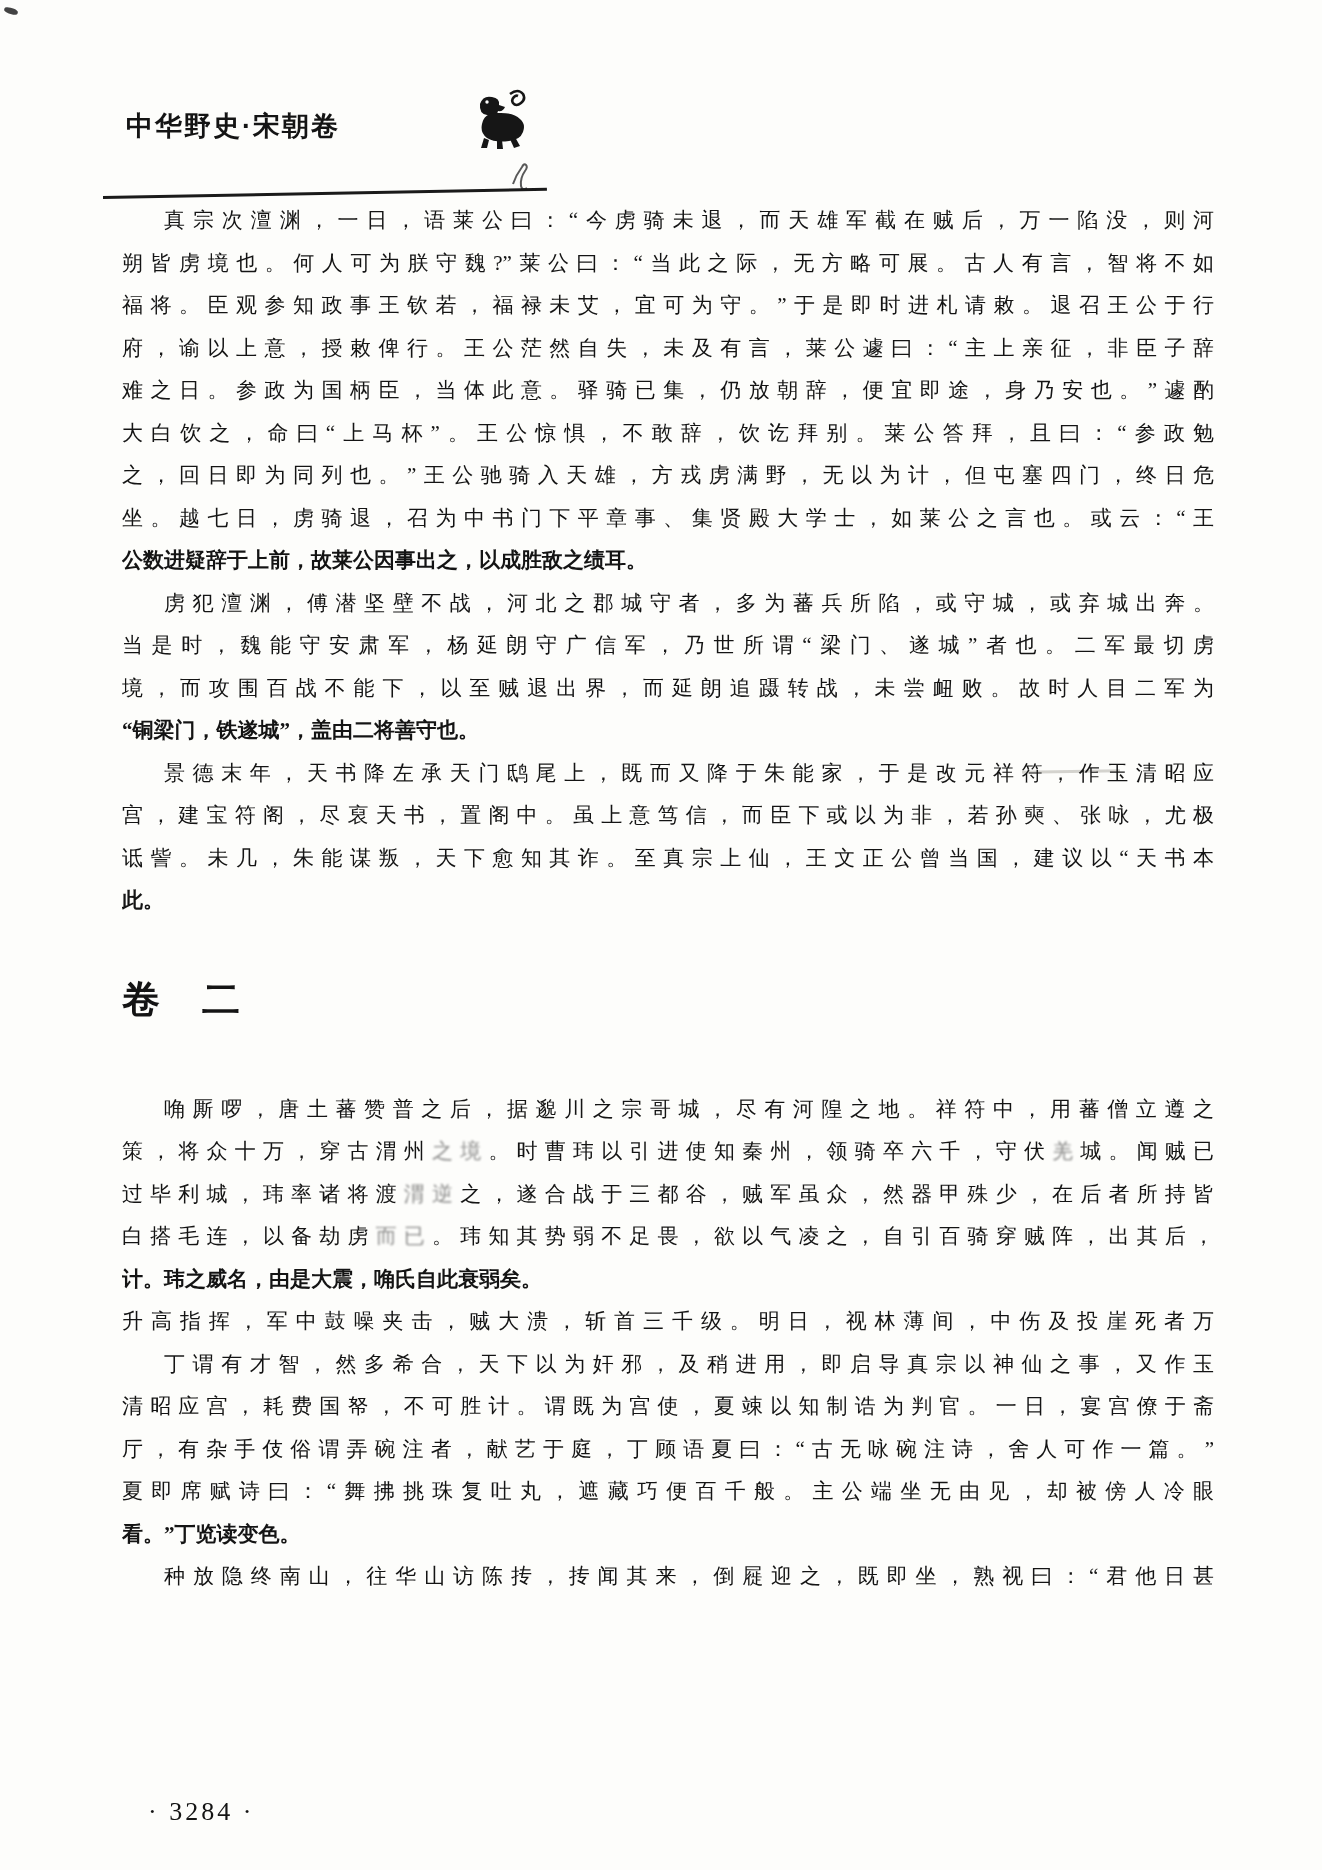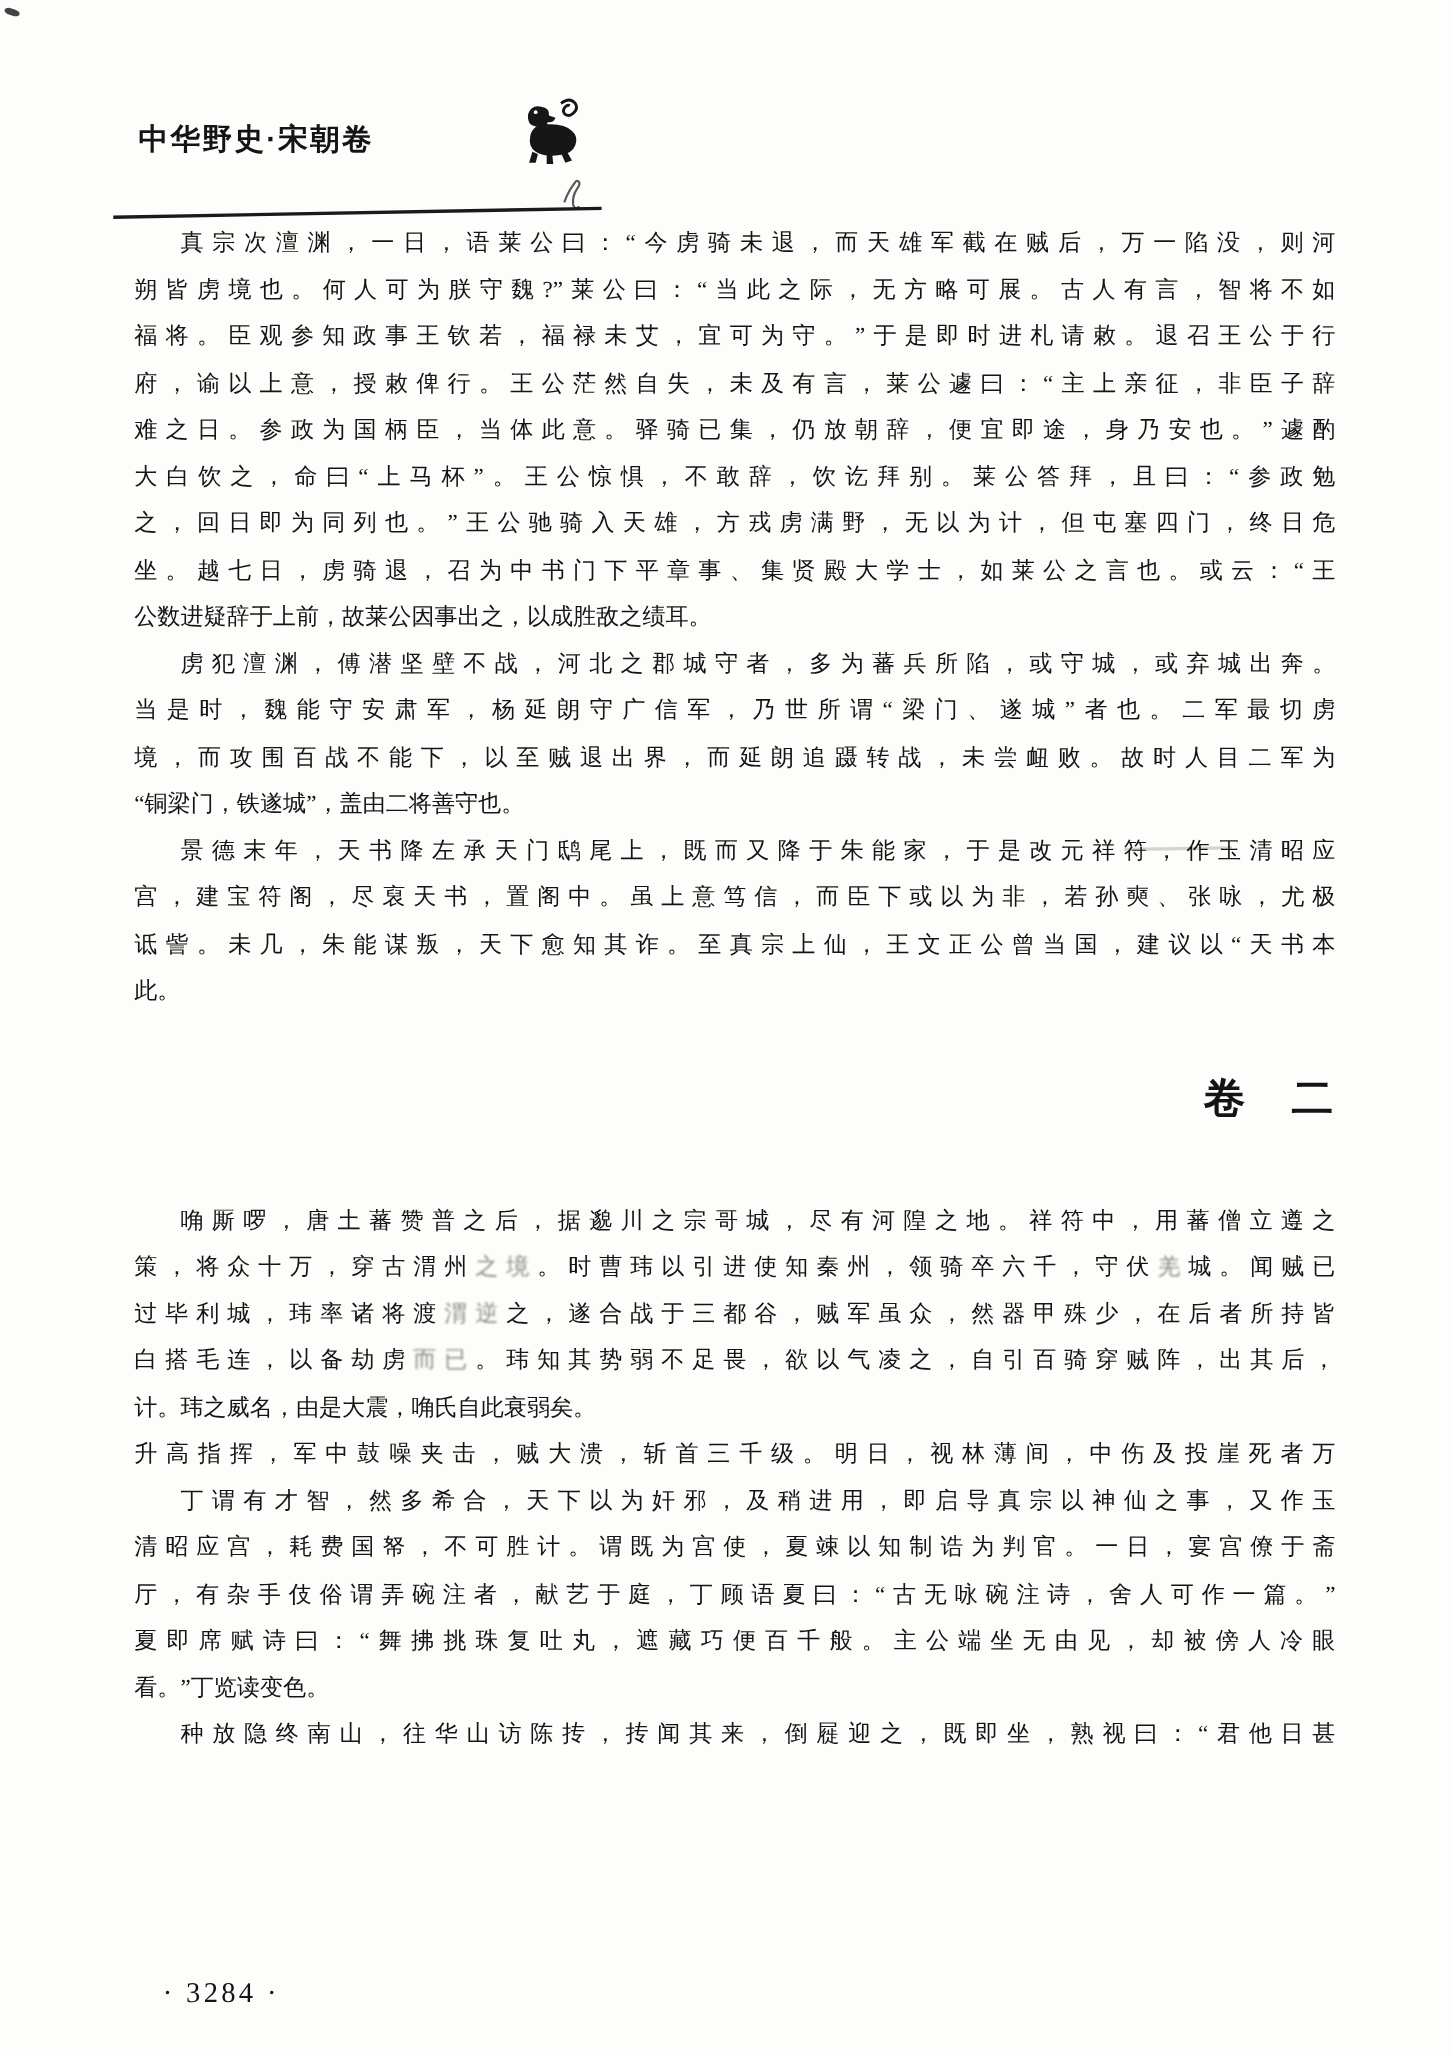--- a/index.html
+++ b/index.html
@@ -34,26 +34,26 @@
   .text-body{
     position:absolute;left:122px;top:199px;width:1092px;
   }
   .paragraph{margin:0;}
   .line{
     height:42.5px;line-height:42.5px;font-size:21px;
     text-align:justify;text-align-last:justify;
     overflow:hidden;white-space:normal;
   }
   .line.first{text-indent:2em;}
-  .line.lastline{text-align-last:left;}
+  .line.lastline{text-align-last:left;font-weight:bold;}
   .smudge{opacity:.5;filter:blur(1.2px);}
   .section-heading{
     font-family:"Liberation Sans","DejaVu Sans",sans-serif;
     font-weight:bold;font-size:38px;height:46px;line-height:46px;
-    text-align:right;margin:54px 0 66px 0;letter-spacing:2px;
+    text-align:left;margin:54px 0 66px 0;letter-spacing:2px;
   }
   .page-number{
     position:absolute;left:148px;top:1797px;
     font-size:26px;letter-spacing:3px;
   }
 </style>
 </head>
 <body>
 
 <div class="page" style="--ink: #141414; --paper: #fdfdfb;">

